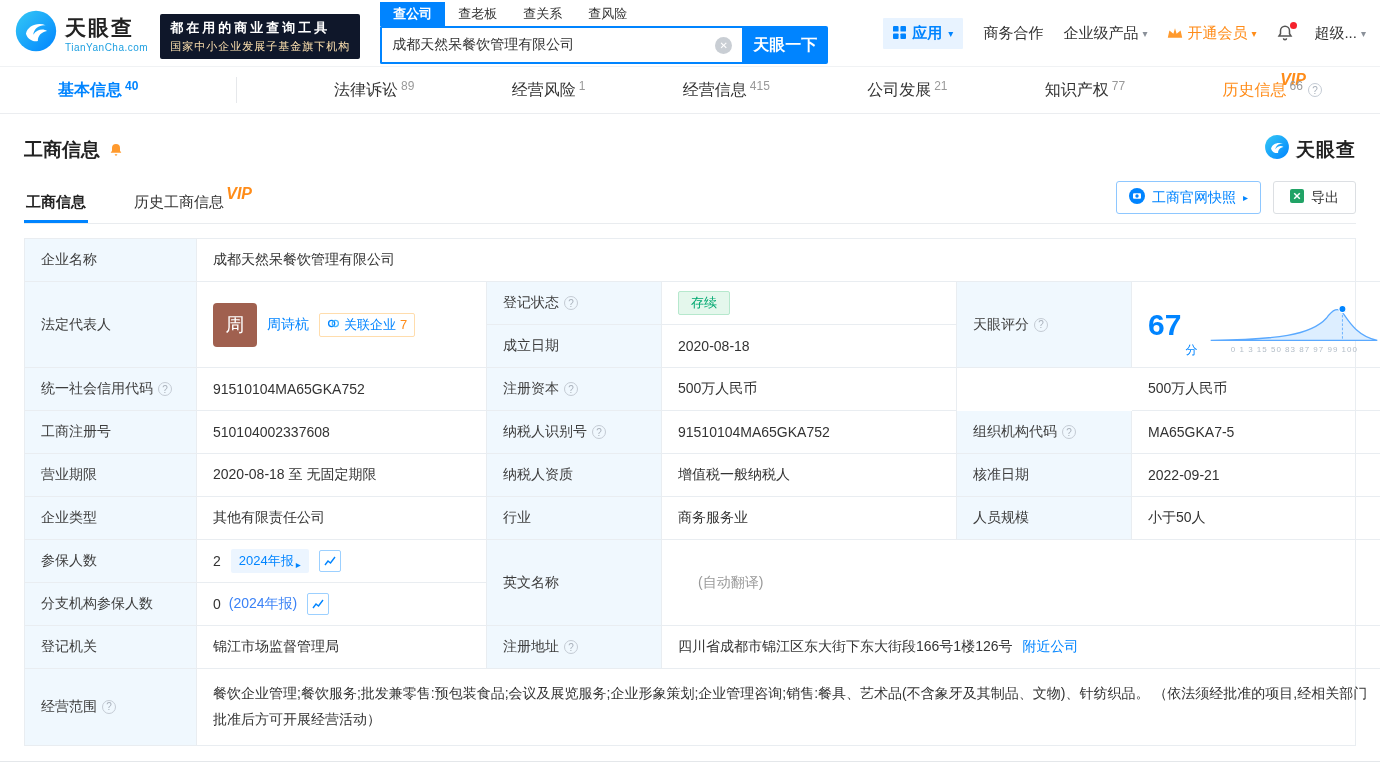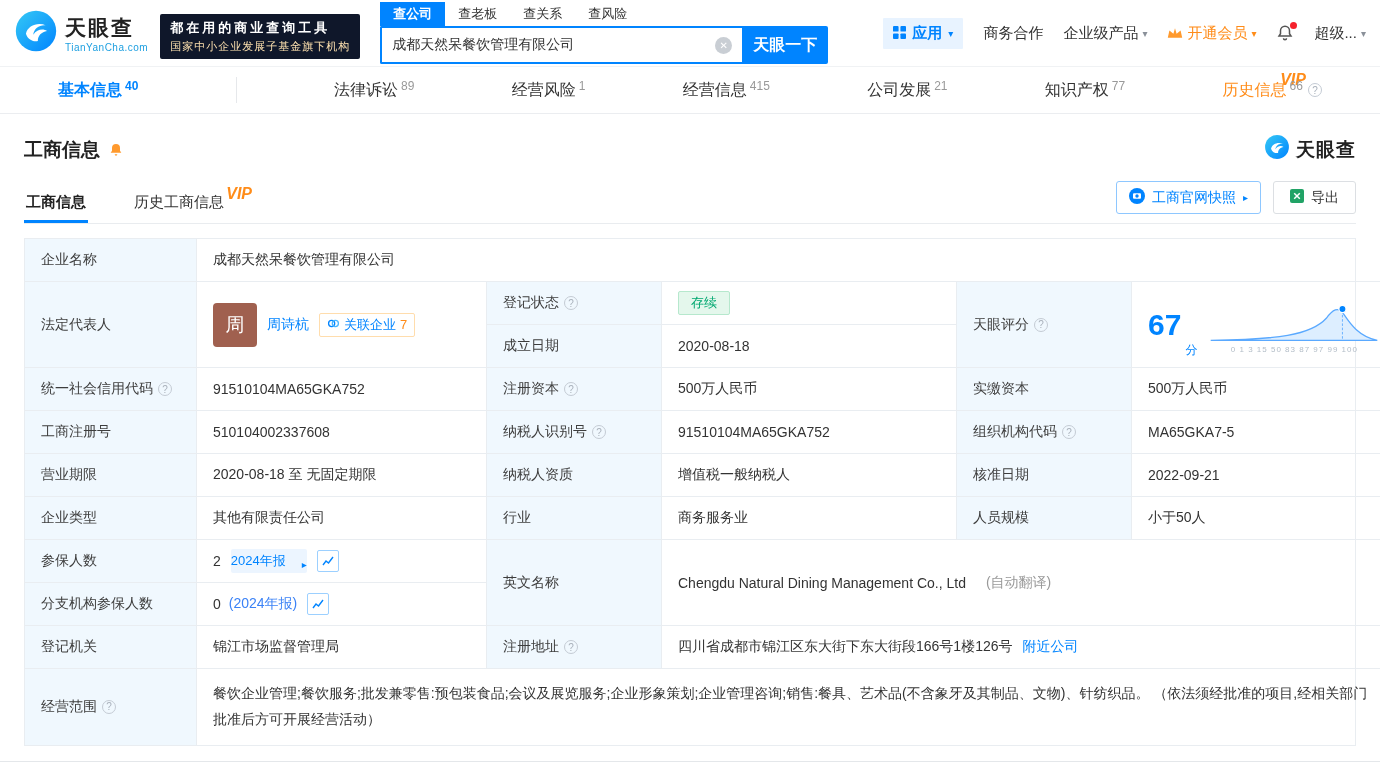--- a/index.html
+++ b/index.html
@@ -70,21 +70,21 @@
   .avatar { width:44px; height:44px; border-radius:4px; background:#a0604f; color:#fff; font-size:19px; display:flex; align-items:center; justify-content:center; flex:none; }
   .rep-cell { gap:10px; }
   .related-badge { display:inline-flex; align-items:center; gap:4px; border:1px solid #ffddad; border-radius:2px; padding:2px 7px; font-size:13px; cursor:pointer; }
   .related-badge .rl { color:#0084ff; }
   .related-badge .rc { color:#ff8c19; }
   .score-cell { gap:10px; }
   .score-num { font-size:30px; font-weight:bold; color:#0084ff; line-height:1; }
   .score-unit { font-size:12px; color:#0084ff; align-self:flex-end; margin:0 2px 4px -6px; }
   .score-chart { display:flex; flex-direction:column; align-items:center; }
   .score-axis { font-size:8px; color:#b3bdc7; letter-spacing:1px; margin-top:1px; white-space:nowrap; }
-  .report-badge { display:inline-flex; align-items:flex-end; gap:16px; background:#ecf5ff; color:#0084ff; font-size:13px; padding:3px 0; border-radius:2px; margin-left:10px; cursor:pointer; }
+  .report-badge { display:inline-flex; align-items:flex-end; gap:2px; background:#ecf5ff; color:#0084ff; font-size:13px; padding:3px 8px; border-radius:2px; margin-left:10px; cursor:pointer; }
   .report-badge .caret { color:#0084ff; }
   .chart-icon-btn { display:inline-flex; align-items:center; justify-content:center; width:22px; height:22px; border:1px solid #9cd0ff; border-radius:2px; margin-left:10px; cursor:pointer; background:#fff; }
   .report-note { color:#3b82f6; margin-left:8px; }
   .eng-note { color:#999; margin-left:20px; }
   .addr-link { margin-left:10px; }
 </style>
 </head>
 <body>
 
 <div class="page">
@@ -300,21 +300,20 @@
       <div class="cell lbl" style="grid-area:4/1/5/2">
         <span>统一社会信用代码</span>
         <span class="q-icon">?</span>
       </div>
       <div class="cell" style="grid-area:4/2/5/3">91510104MA65GKA752</div>
       <div class="cell lbl" style="grid-area:4/3/5/4">
         <span>注册资本</span>
         <span class="q-icon">?</span>
       </div>
       <div class="cell" style="grid-area:4/4/5/5">500万人民币</div>
-      <div class="cell lbl" style="grid-area:4/5/5/6">实缴资本</div>
       <div class="cell no-r" style="grid-area:4/6/5/7">500万人民币</div>
 
       <div class="cell lbl" style="grid-area:5/1/6/2">工商注册号</div>
       <div class="cell" style="grid-area:5/2/6/3">510104002337608</div>
       <div class="cell lbl" style="grid-area:5/3/6/4">
         <span>纳税人识别号</span>
         <span class="q-icon">?</span>
       </div>
       <div class="cell" style="grid-area:5/4/6/5">91510104MA65GKA752</div>
       <div class="cell lbl" style="grid-area:5/5/6/6">
@@ -345,21 +344,20 @@
           <span class="caret">▸</span>
         </span>
         <span class="chart-icon-btn">
           <svg width="12" height="12" viewBox="0 0 12 12">
               <path d="M1 10l3-4 2.5 2L11 2" stroke="#0084ff" stroke-width="1.4" fill="none"></path>
             </svg>
         </span>
       </div>
       <div class="cell lbl" style="grid-area:8/3/10/4">英文名称</div>
       <div class="cell no-r" style="grid-area:8/4/10/7">
-        <span>Chengdu Natural Dining Management Co., Ltd</span>
         <span class="eng-note">(自动翻译)</span>
       </div>
       <div class="cell lbl" style="grid-area:9/1/10/2">分支机构参保人数</div>
       <div class="cell" style="grid-area:9/2/10/3">
         <span>0</span>
         <span class="report-note">(2024年报)</span>
         <span class="chart-icon-btn">
           <svg width="12" height="12" viewBox="0 0 12 12">
               <path d="M1 10l3-4 2.5 2L11 2" stroke="#0084ff" stroke-width="1.4" fill="none"></path>
             </svg>

